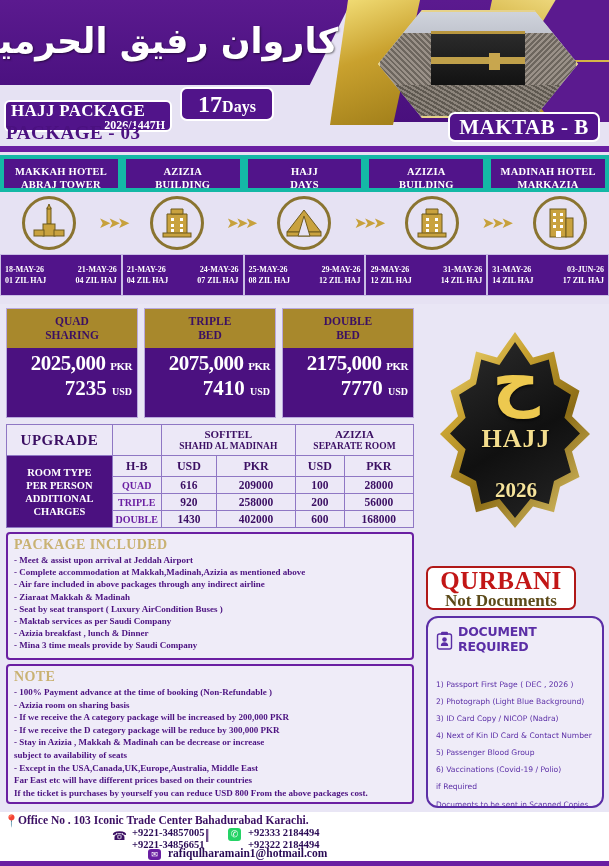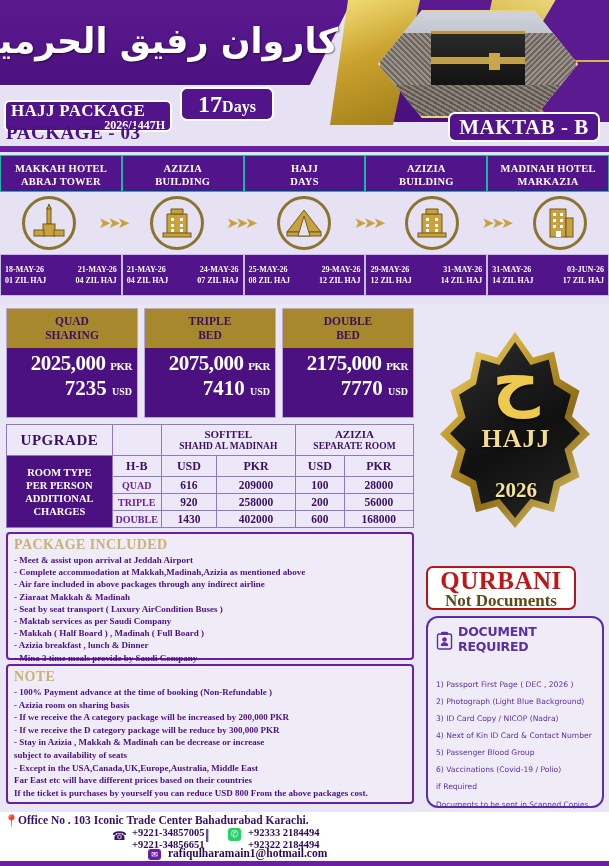--- a/index.html
+++ b/index.html
@@ -100,21 +100,21 @@
   }
   .hdr-divider { position: absolute; left: 0; top: 146px; width: 609px; height: 6px; background: #6a1fa2; }
 
   
   .timeline { position: absolute; left: 0; top: 152px; width: 609px; height: 152px; background: #e6e2f3; }
   .tl-row { display: flex; width: 609px; }
   .tl-head { height: 40px; padding: 3px 0 0 0; }
   .tl-head .cell {
     background: #51148a; color: #fff; text-align: center;
     font-size: 10.5px; font-weight: bold; line-height: 13px;
-    border: 1px solid #14b8a6; padding-top: 6px; letter-spacing: .2px;
+    border: 4px solid #14b8a6; padding-top: 6px; letter-spacing: .2px;
   }
   .tl-icons { height: 62px; align-items: center; }
   .tl-icons .cell { display: flex; align-items: center; justify-content: center; position: relative; }
   .tl-dates { height: 42px; }
   .tl-dates .cell {
     background: #51148a; color: #fff; border: 1px solid #c9bde4;
     display: flex; justify-content: space-between; align-items: center;
     padding: 0 4px; font-size: 8px; font-weight: bold; line-height: 11px;
   }
   .tl-dates .d { white-space: nowrap; }
@@ -526,21 +526,20 @@
   </div>
 
   <div class="pkg-inc">
     <div class="sec-title">PACKAGE INCLUDED</div>
     <div class="sec-li">- Meet &amp; assist upon arrival at Jeddah Airport</div>
     <div class="sec-li">- Complete accommodation at Makkah,Madinah,Azizia as mentioned above</div>
     <div class="sec-li">- Air fare included in above packages through any indirect airline</div>
     <div class="sec-li">- Ziaraat Makkah &amp; Madinah</div>
     <div class="sec-li">- Seat by seat transport ( Luxury AirCondition Buses )</div>
     <div class="sec-li">- Maktab services as per Saudi Company</div>
-    <div class="sec-li">- Makkah ( Half Board ) , Madinah ( Full Board )</div>
     <div class="sec-li">- Azizia breakfast , lunch &amp; Dinner</div>
     <div class="sec-li">- Mina 3 time meals provide by Saudi Company</div>
   </div>
 
   <div class="note">
     <div class="sec-title">NOTE</div>
     <div class="sec-li">- 100% Payment advance at the time of booking (Non-Refundable )</div>
     <div class="sec-li">- Azizia room on sharing basis</div>
     <div class="sec-li">- If we receive the A category package will be increased by 200,000 PKR</div>
     <div class="sec-li">- If we receive the D category package will be reduce by 300,000 PKR</div>

